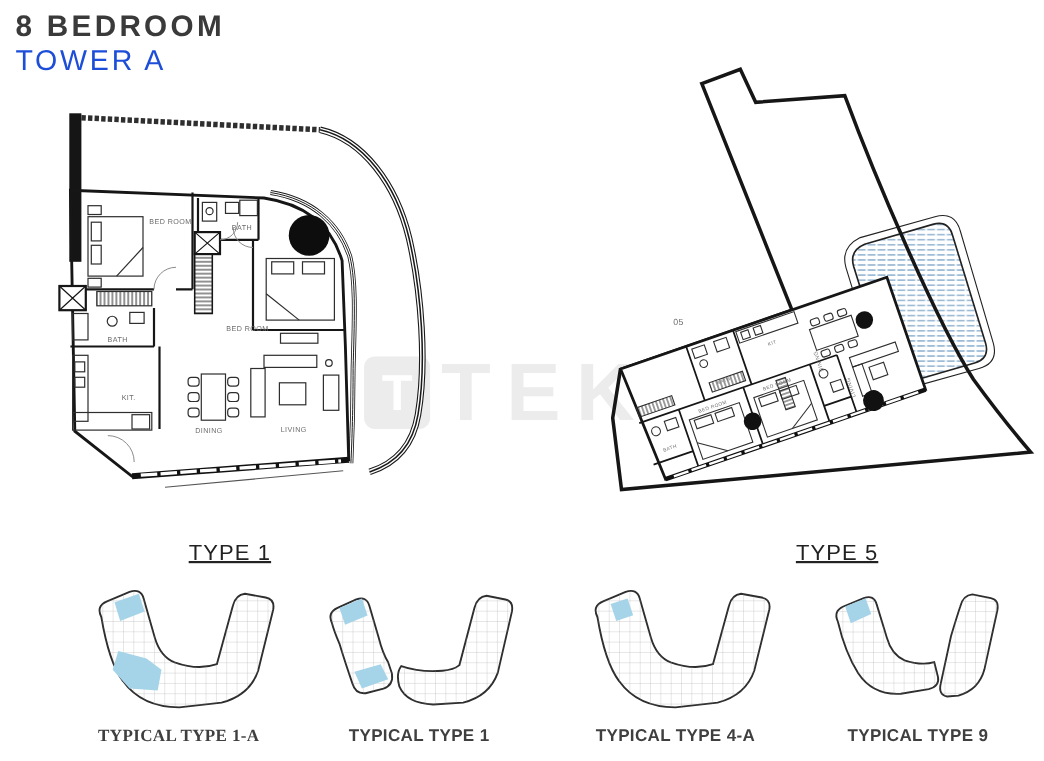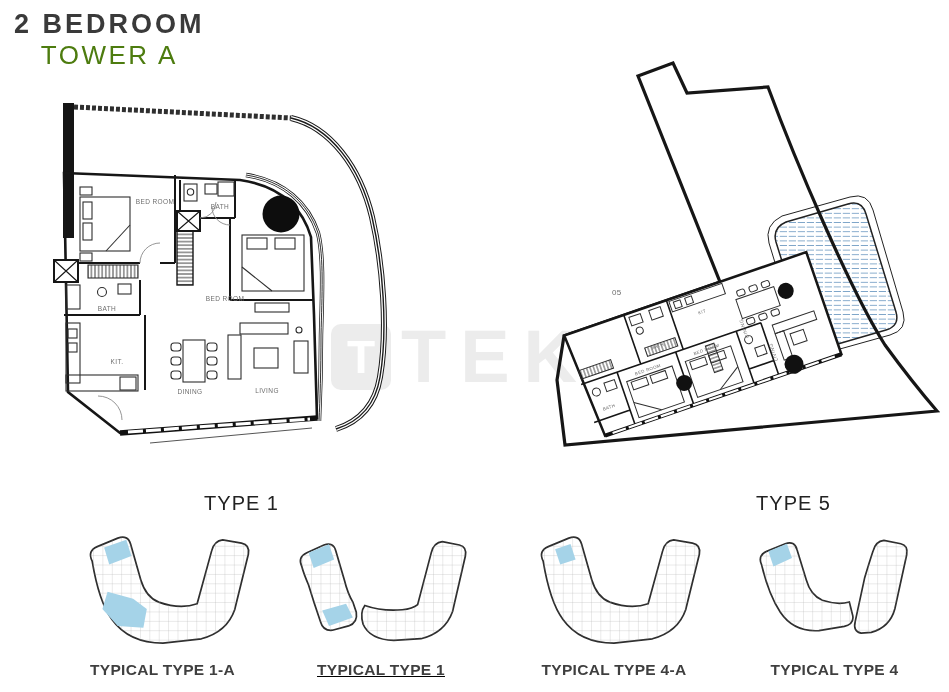--- a/index.html
+++ b/index.html
@@ -1,53 +1,53 @@
 <!DOCTYPE html>
 <html><head>
 <meta charset="utf-8">
 <style>
   html,body{margin:0;padding:0;background:#fff;}
   #page{position:relative;width:949px;height:692px;background:#fff;overflow:hidden;
         font-family:"Liberation Sans",sans-serif;}
   
   #hdr{position:absolute;left:14px;top:8px;line-height:1.2;}
   #hdr .t1{font-size:27px;font-weight:700;letter-spacing:3px;color:#3a3a3a;}
-  #hdr .t2{font-size:26px;font-weight:400;letter-spacing:2.5px;color:#4d7c0f;text-align:center;}
+  #hdr .t2{font-size:26px;font-weight:400;letter-spacing:2.5px;color:#1d4ed8;}
   
   #wm{position:absolute;left:331px;top:314px;display:flex;align-items:center;z-index:0;}
   #wm .box{width:60px;height:66px;background:#ececec;border-radius:10px;
            display:flex;align-items:center;justify-content:center;
            color:#fff;font-size:46px;font-weight:700;}
   #wm .txt{font-size:74px;font-weight:700;letter-spacing:14px;color:#ececec;margin-left:10px;}
   
   .plan{position:absolute;z-index:1;}
   #plan1{left:50px;top:85px;}
   #plan2{left:540px;top:50px;}
   
   .typecap{position:absolute;z-index:2;font-size:20px;color:#222;letter-spacing:1px;
-           width:140px;text-align:right;}
+           width:140px;text-align:center;text-decoration:underline;}
   #cap1{left:139px;top:492px;}
   #cap2{left:691px;top:492px;}
   
   .fp{position:absolute;top:527px;z-index:1;text-align:center;}
-  #fp0{left:50px;width:225px;}
-  #fp1{left:281px;width:200px;text-decoration:underline;}
+  #fp0{left:50px;width:225px;font-family:Liberation Serif, serif;}
+  #fp1{left:281px;width:200px;}
   #fp2{left:503px;width:222px;}
   #fp3{left:731px;width:207px;}
   .fp svg{display:block;margin:0 auto;}
   .fp .lbl{margin-top:6px;font-size:15.5px;font-weight:600;color:#3f3f3f;letter-spacing:.3px;}
   svg text{font-family:"Liberation Sans",sans-serif;fill:#6e6e6e;letter-spacing:.4px;}
 </style>
 </head>
 <body>
 
 <div id="page">
 
   <div id="hdr">
-    <div class="t1">2 BEDROOM</div>
+    <div class="t1">8 BEDROOM</div>
     <div class="t2">TOWER A</div>
   </div>
 
   <div id="wm">
     <div class="box">T</div>
     <div class="txt">TEKCE</div>
   </div>
 
   <svg id="plan1" class="plan" width="350" height="380" viewBox="0 0 350 380">
     <defs>
@@ -295,16 +295,16 @@
   <div id="fp3" class="fp">
     <svg width="194" height="128" viewBox="0 0 230 150">
       <g>
         <path d="M28,44 Q23,33 34,28 L56,19 Q67,15 70,26 L81,62 Q86,80 100,86 Q118,92 132,88 L136,104 Q138,114 126,117 L96,122 Q66,124 50,100 Q36,78 28,44 Z" fill="#fff" stroke="#2e2e2e" stroke-width="2"></path>
         <path d="M28,44 Q23,33 34,28 L56,19 Q67,15 70,26 L81,62 Q86,80 100,86 Q118,92 132,88 L136,104 Q138,114 126,117 L96,122 Q66,124 50,100 Q36,78 28,44 Z" fill="url(#fpg)" opacity="0.85"></path>
         <path d="M160,28 Q163,16 173,15 L193,19 Q202,21 200,32 L186,96 Q180,118 158,124 L146,125 Q136,123 139,111 L150,60 Q156,40 160,28 Z" fill="#fff" stroke="#2e2e2e" stroke-width="2"></path>
         <path d="M160,28 Q163,16 173,15 L193,19 Q202,21 200,32 L186,96 Q180,118 158,124 L146,125 Q136,123 139,111 L150,60 Q156,40 160,28 Z" fill="url(#fpg)" opacity="0.85"></path>
         <polygon points="36,28 58,19 64,36 42,46" fill="#a5d3e8"></polygon>
       </g>
     </svg>
-    <div class="lbl">TYPICAL TYPE 4</div>
+    <div class="lbl">TYPICAL TYPE 9</div>
   </div>
 
 </div>
 
 </body></html>

